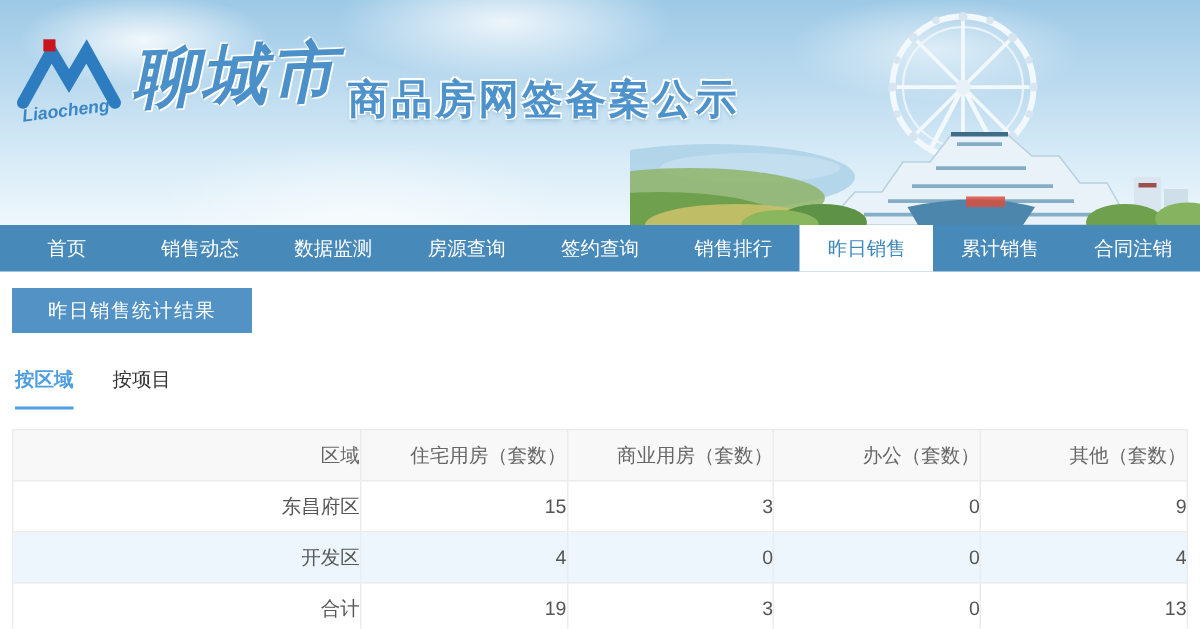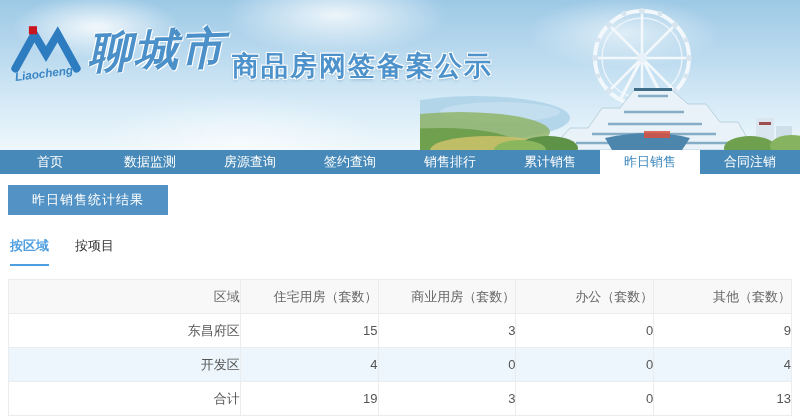--- a/index.html
+++ b/index.html
@@ -38,21 +38,21 @@
     text-shadow:0 0 2px #ffffff,1px 1px 0 #ffffff,-1px -1px 0 #ffffff;
     transform:rotate(-2deg);
   }
   .brand-title{
     font-size:27px;font-weight:bold;color:#4d92cb;letter-spacing:2px;
     margin:26px 0 4px 6px;
     text-shadow:-1px -1px 0 #fff,1px -1px 0 #fff,-1px 1px 0 #fff,1px 1px 0 #fff,0 2px 3px rgba(90,140,180,.45);
   }
 
   
-  .nav{display:flex;height:24px;background:var(--nav-blue);}
+  .nav{display:flex;height:31px;background:var(--nav-blue);}
   .nav-item{
     flex:1;display:flex;align-items:center;justify-content:center;
     font-size:13px;color:#ffffff;text-decoration:none;cursor:pointer;
   }
   .nav-item.active{background:#ffffff;color:#3c87bb;}
 
   
   .content{padding:11px 8px 0 8px;}
   .titlebar{display:flex;align-items:center;justify-content:space-between;}
   .section-badge{
@@ -149,26 +149,27 @@
       <rect x="21" y="3" width="9" height="9" fill="#c9151e"></rect>
       <text x="6" y="64" font-size="13" font-style="italic" font-weight="bold" fill="#3b86c4" transform="rotate(-7 6 64)">Liaocheng</text>
     </svg>
     <div class="brand-callig">聊城市</div>
     <div class="brand-title">商品房网签备案公示</div>
   </div>
 </div>
 
 <nav class="nav">
   <a class="nav-item">首页</a>
+  <a class="nav-item">销售动态</a>
   <a class="nav-item">数据监测</a>
   <a class="nav-item">房源查询</a>
   <a class="nav-item">签约查询</a>
   <a class="nav-item">销售排行</a>
+  <a class="nav-item active">昨日销售</a>
   <a class="nav-item">累计销售</a>
-  <a class="nav-item active">昨日销售</a>
   <a class="nav-item">合同注销</a>
 </nav>
 
 <div class="content">
 
   <div class="titlebar">
     <span class="section-badge">昨日销售统计结果</span>
   </div>
 
   <div class="tabs">

